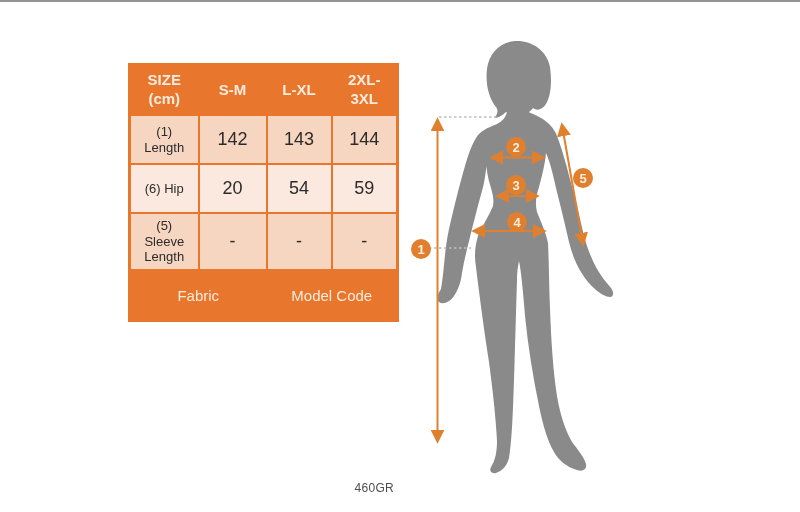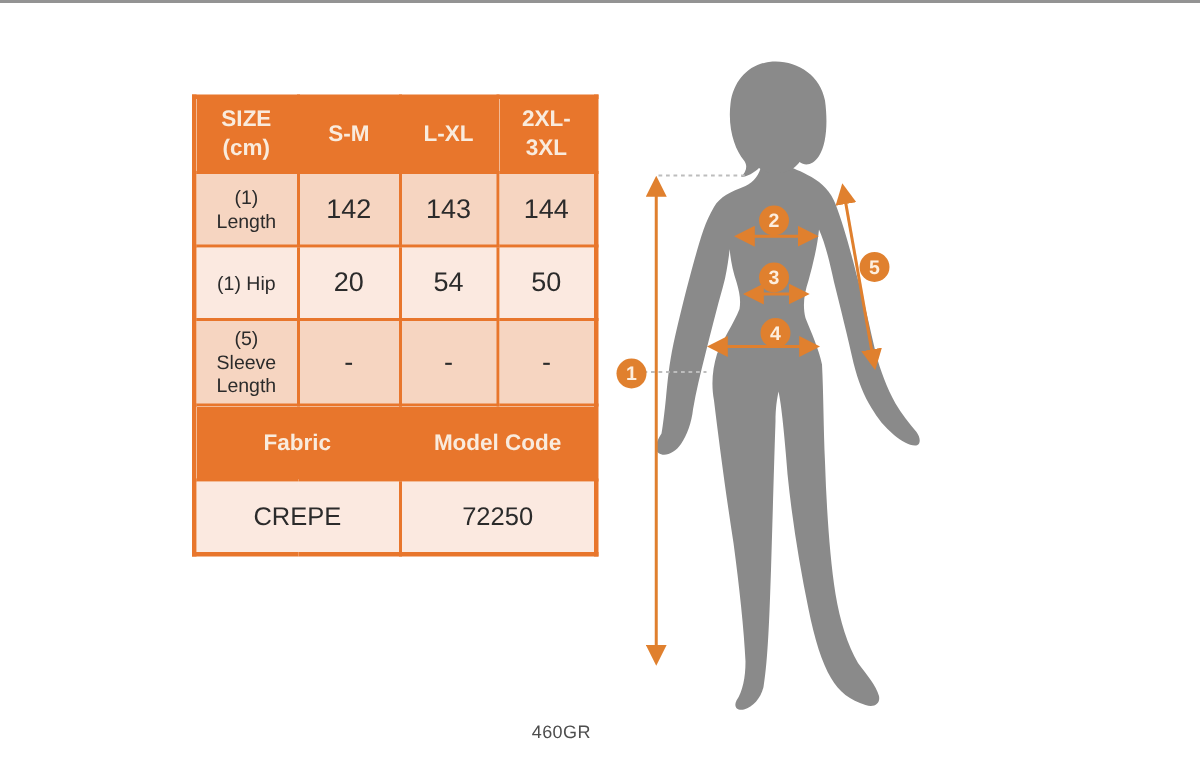--- a/index.html
+++ b/index.html
@@ -24,21 +24,21 @@
   }
   tr.row-dark td{background:var(--row_dark,#f6d5c1);}
   tr.row-light td{background:var(--row_light,#fbe9e0);}
   td.lbl{font-size:13px;line-height:1.22;}
   td.val{font-size:18px;}
   .ln{display:block;}
   tr.r1{height:49px;} tr.r2{height:48px;} tr.r3{height:48px;}
   tr.r4{height:49px;} tr.r5{height:57px;}
   tr.fab-head td{
     background:var(--table_orange,#e8762c);color:var(--header_text,#f9ebdd);
-    font-weight:bold;font-size:15px;height:48px;
+    font-weight:normal;font-size:15px;height:48px;
   }
   tr.fab-val td{background:var(--row_light,#fbe9e0);font-size:17px;height:47px;}
 
   .figure-wrap{position:absolute;left:400px;top:25px;width:250px;height:465px;}
   .caption{
     position:absolute;left:330px;top:481px;width:64px;text-align:right;
     font-size:12px;color:var(--caption_text,#4d4d4d);letter-spacing:.3px;
   }
   .m-num{font-size:13px;font-weight:bold;fill:#fdeede;
          font-family:"Liberation Sans",sans-serif;}
@@ -71,45 +71,41 @@
         </td>
         <td class="val">142</td>
         <td class="val">143</td>
         <td class="val">144</td>
       </tr>
 
 
 
       <tr class="row-light r4">
         <td class="lbl">
-          <span class="ln">(1) Hip</span>
+          <span class="ln">(6) Hip</span>
         </td>
         <td class="val">20</td>
         <td class="val">54</td>
-        <td class="val">50</td>
+        <td class="val">59</td>
       </tr>
 
       <tr class="row-dark r5">
         <td class="lbl">
           <span class="ln">(5)</span>
           <span class="ln">Sleeve</span>
           <span class="ln">Length</span>
         </td>
         <td class="val">-</td>
         <td class="val">-</td>
         <td class="val">-</td>
       </tr>
 
       <tr class="fab-head">
         <td colspan="2">Fabric</td>
         <td colspan="2">Model Code</td>
-      </tr>
-      <tr class="fab-val">
-        <td colspan="2">CREPE</td>
-        <td colspan="2">72250</td>
       </tr>
     </tbody>
   </table>
 
   <div class="figure-wrap">
     <svg width="250" height="465" viewBox="400 25 250 465" xmlns="http://www.w3.org/2000/svg">
       <defs>
         <marker id="arr" viewBox="0 0 10 10" refX="8" refY="5" markerWidth="7" markerHeight="7" orient="auto-start-reverse">
           <path d="M0,0 L10,5 L0,10 z" fill="#e0802e"></path>
         </marker>

